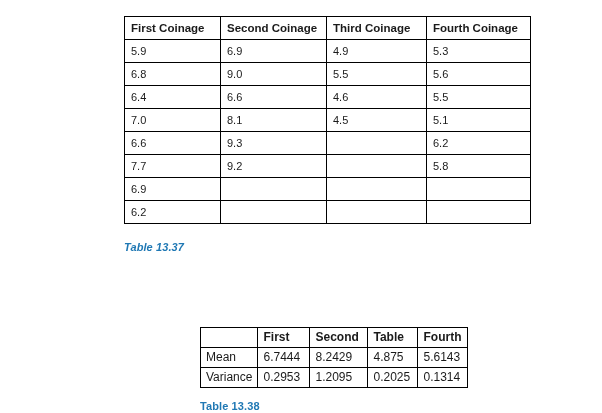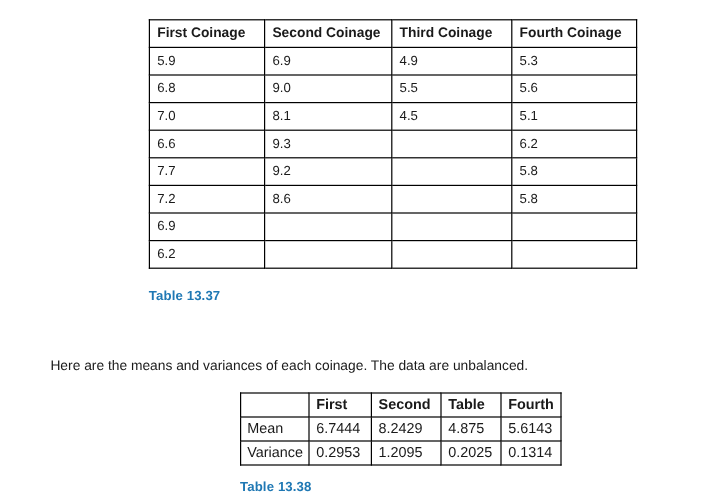--- a/index.html
+++ b/index.html
@@ -55,20 +55,21 @@
     color: #1f78b4;
     font-weight: bold;
     font-size: 11px;
     margin-top: 7px;
     letter-spacing: 0.1px;
   }
   .caption.tbl37 {
     position: absolute;
     left: 124px;
     top: 234px;
+    font-style: italic;
   }
 
   
   .para {
     position: absolute;
     font-size: 11.5px;
     color: #1a1a1a;
     line-height: 15px;
   }
   .para.q1 { left: 42px; top: 276px; }
@@ -128,62 +129,61 @@
           <td>4.9</td>
           <td>5.3</td>
         </tr>
         <tr>
           <td>6.8</td>
           <td>9.0</td>
           <td>5.5</td>
           <td>5.6</td>
         </tr>
         <tr>
+          <td>6.4</td>
+          <td>6.6</td>
+          <td>4.6</td>
+          <td>5.5</td>
+        </tr>
+        <tr>
           <td>7.0</td>
           <td>8.1</td>
           <td>4.5</td>
           <td>5.1</td>
         </tr>
         <tr>
           <td>6.6</td>
           <td>9.3</td>
           <td></td>
           <td>6.2</td>
         </tr>
         <tr>
           <td>7.7</td>
           <td>9.2</td>
           <td></td>
           <td>5.8</td>
         </tr>
         <tr>
-          <td>7.2</td>
-          <td>8.6</td>
-          <td></td>
-          <td>5.8</td>
-        </tr>
-        <tr>
           <td>6.9</td>
           <td></td>
           <td></td>
           <td></td>
         </tr>
         <tr>
           <td>6.2</td>
           <td></td>
           <td></td>
           <td></td>
         </tr>
       </tbody>
     </table>
   </div>
 
   <div class="caption tbl37">Table 13.37</div>
 
-  <div class="para q2">Here are the means and variances of each coinage. The data are unbalanced.</div>
 
   <div class="summary-wrap">
     <table class="data summary">
       <colgroup>
         <col class="s0">
           <col class="s1">
           <col class="s2">
           <col class="s3">
           <col class="s4">
       </colgroup>

